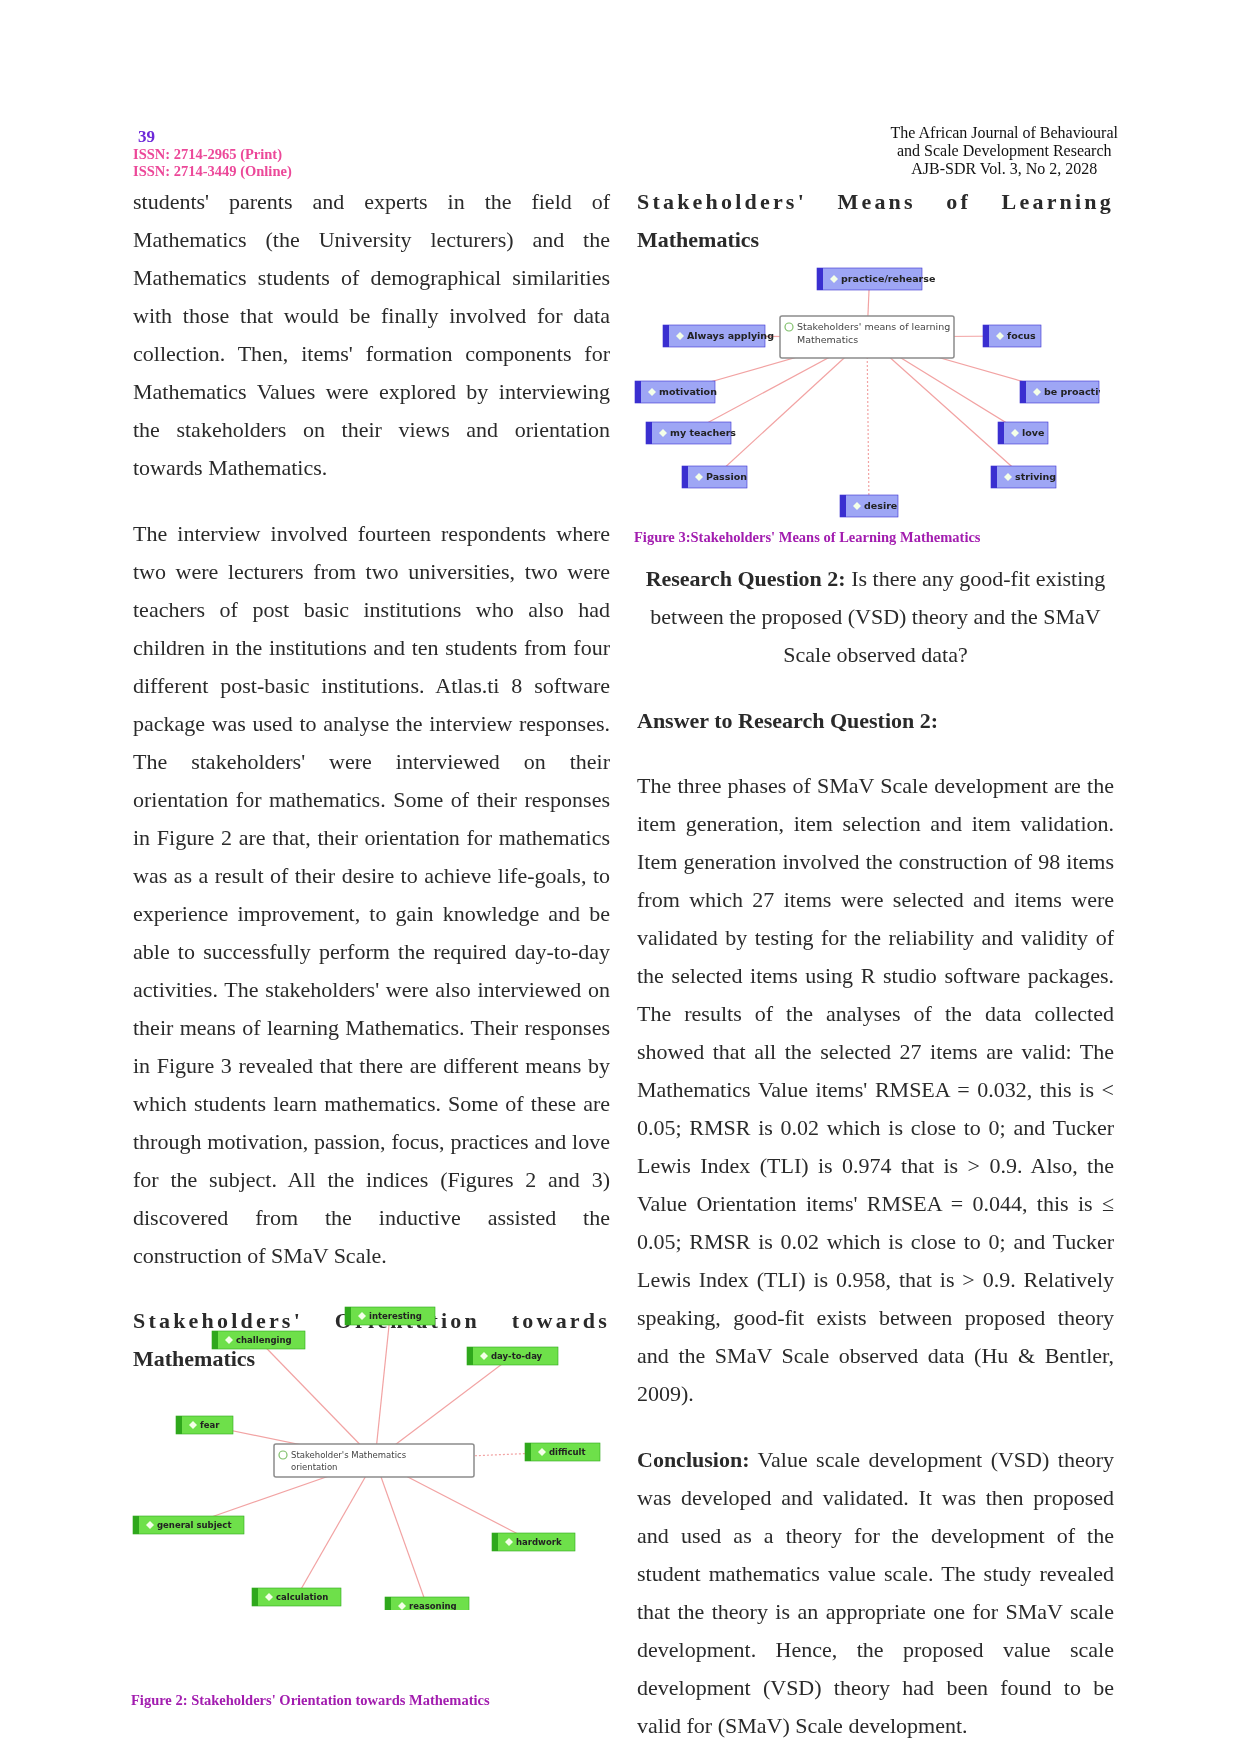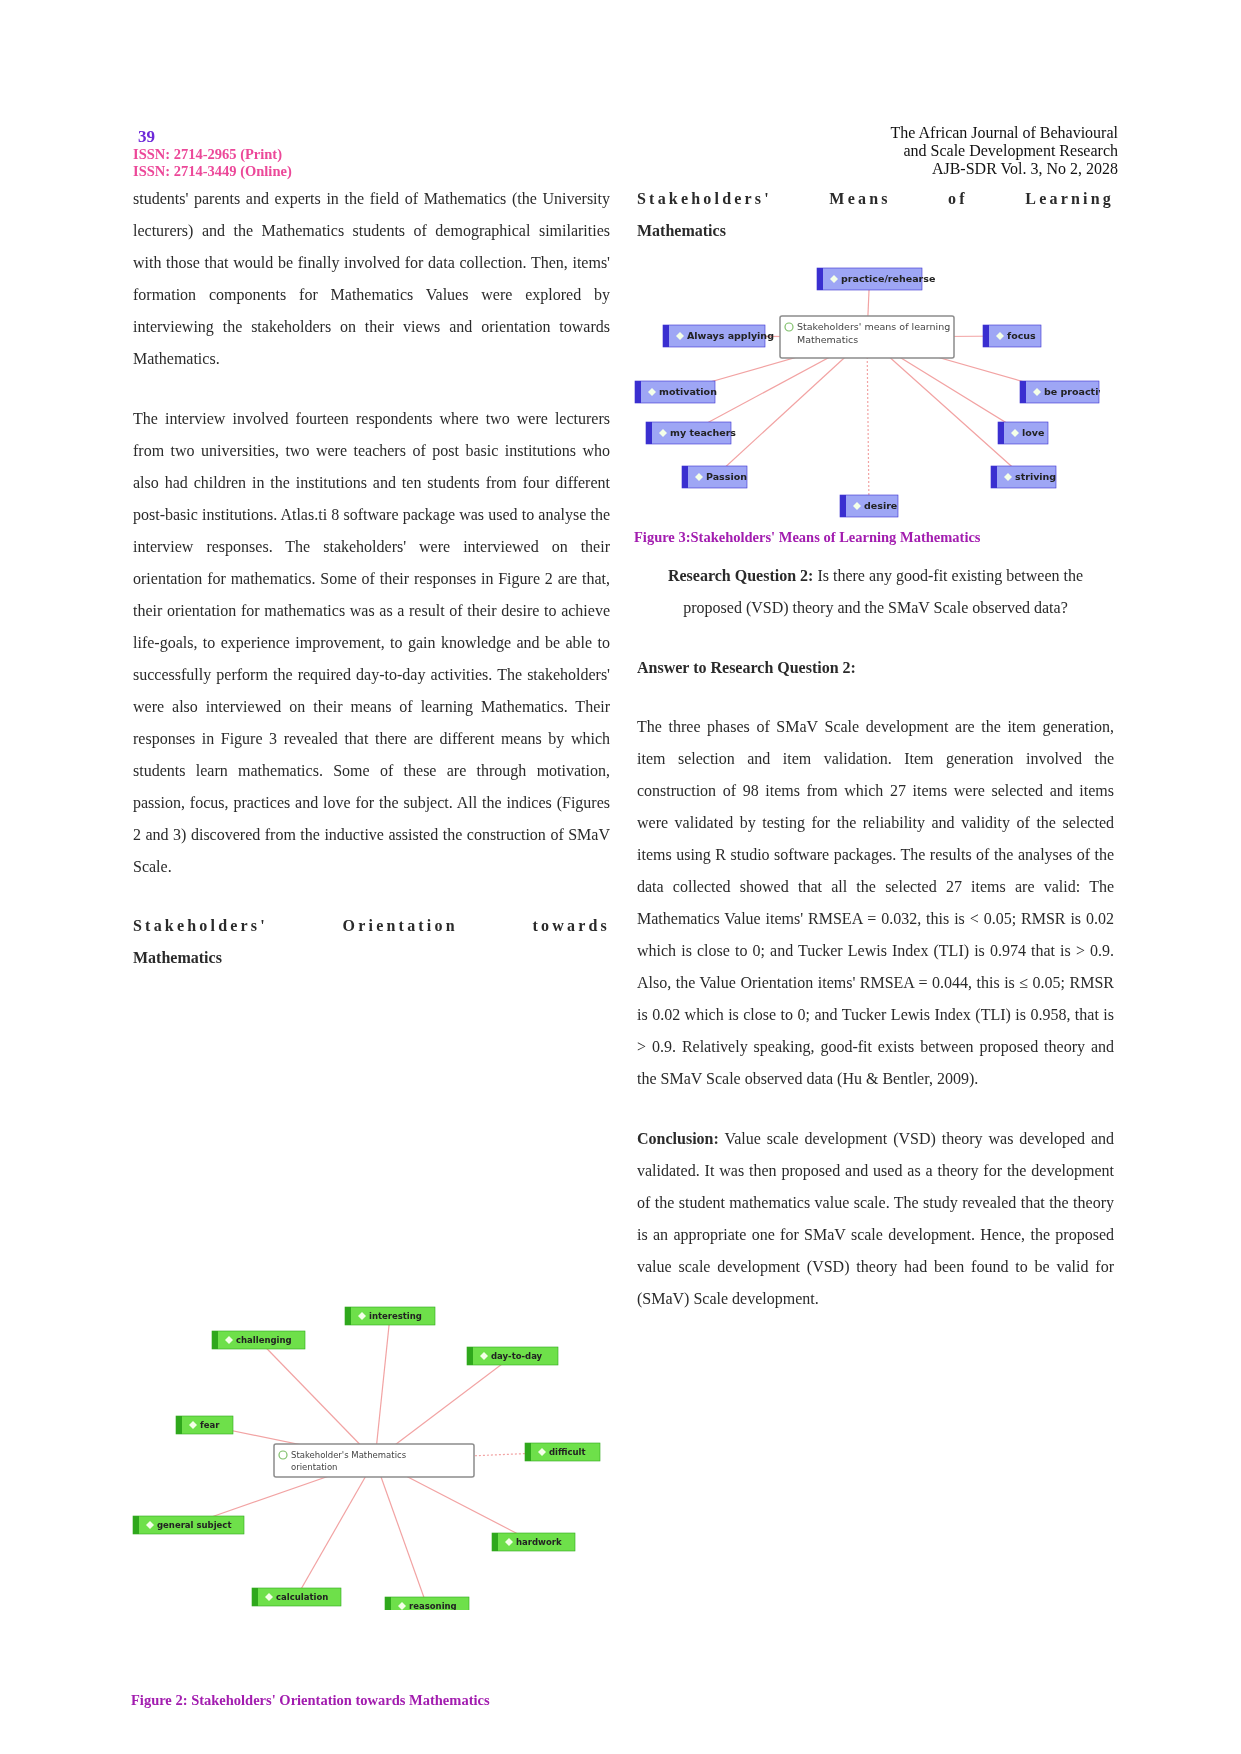--- a/index.html
+++ b/index.html
@@ -1,22 +1,22 @@
 <!DOCTYPE html>
 <html><head>
 <meta charset="utf-8">
 <style>
   html, body { margin: 0; padding: 0; background: #ffffff; }
   body { width: 1241px; height: 1754px; position: relative; overflow: hidden;
          font-family: "Liberation Serif", "DejaVu Serif", serif; color: #2a2a2a; }
   .abs { position: absolute; }
   .page-num { left: 138px; top: 128px; font-size: 17px; font-weight: bold; line-height: 1; color: #6d28d9; }
   .issn { left: 133px; font-size: 14.5px; font-weight: bold; line-height: 17px; color: #ec4899; }
-  .journal { right: 123px; top: 124px; text-align: right; font-size: 16px; line-height: 18px; color: #111; }
-  .col { position: absolute; width: 477px; font-size: 16px; line-height: 32px; text-align: justify; }
+  .journal { right: 123px; top: 124px; text-align: center; font-size: 16px; line-height: 18px; color: #111; }
+  .col { position: absolute; width: 477px; font-size: 22px; line-height: 38px; text-align: justify; }
   .col p { margin: 0; }
   .left { left: 133px; }
   .right { left: 637px; }
   .gap { height: 27.6px; }
   .heading-spaced { font-weight: bold; letter-spacing: 3.2px; text-align: justify; text-align-last: justify; }
   .heading-plain { font-weight: bold; }
   .caption { font-size: 14.5px; font-weight: bold; line-height: 18px; color: #a21caf; }
   .lead { font-weight: bold; }
   svg text { font-family: "DejaVu Sans", sans-serif; }
 </style>

